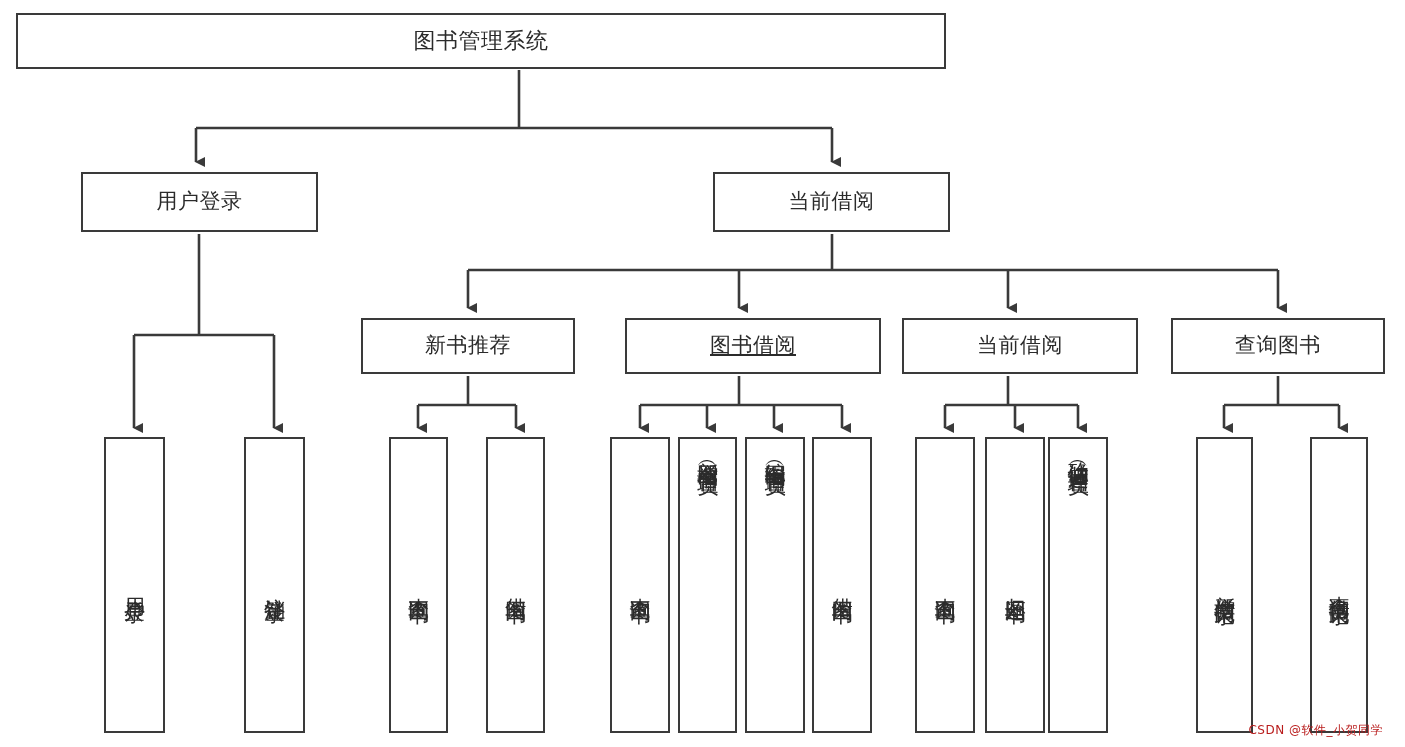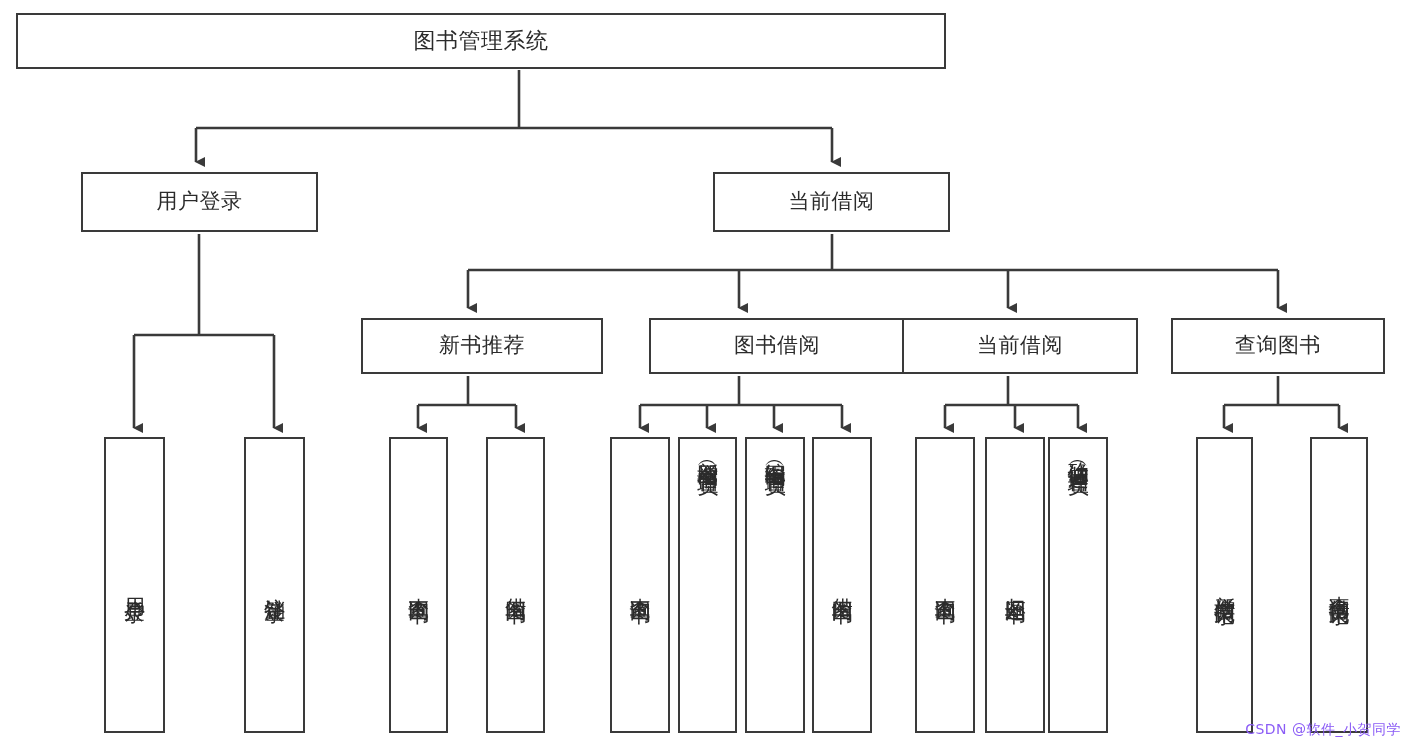--- a/index.html
+++ b/index.html
@@ -55,24 +55,24 @@
   .vtext {
     writing-mode: vertical-rl;
     text-orientation: upright;
     -webkit-writing-mode: vertical-rl;
     line-height: 1.06;
     letter-spacing: 2px;
     white-space: nowrap;
   }
   #watermark {
     position: absolute;
-    right: 4px;
+    right: 22px;
     bottom: 8px;
-    font-size: 14px;
-    color: #8b5cf6;
+    font-size: 12px;
+    color: #b91c1c;
     letter-spacing: 0.5px;
     white-space: nowrap;
     font-family: "DejaVu Sans", "Liberation Sans", sans-serif;
   }
 </style>
 </head>
 <body>
 
 <div id="canvas">
 
@@ -130,24 +130,24 @@
     <span>图书管理系统</span>
   </div>
 
   <div class="node h" style="left:81px; top:172px; width:237px; height:60px;">
     <span>用户登录</span>
   </div>
   <div class="node h" style="left:713px; top:172px; width:237px; height:60px;">
     <span>当前借阅</span>
   </div>
 
-  <div class="node h" style="left:361px; top:318px; width:242px; height:56px;font-family:Liberation Serif, serif;">
+  <div class="node h" style="left:361px; top:318px; width:214px; height:56px;font-family:Liberation Serif, serif;">
     <span>新书推荐</span>
   </div>
-  <div class="node h" style="left:649px; top:318px; width:256px; height:56px;">
+  <div class="node h" style="left:625px; top:318px; width:256px; height:56px;text-decoration:underline;">
     <span>图书借阅</span>
   </div>
   <div class="node h" style="left:902px; top:318px; width:236px; height:56px;">
     <span>当前借阅</span>
   </div>
   <div class="node h" style="left:1171px; top:318px; width:214px; height:56px;">
     <span>查询图书</span>
   </div>
 
   <div class="node v" style="left:104px; top:437px; width:61px; height:296px;">

